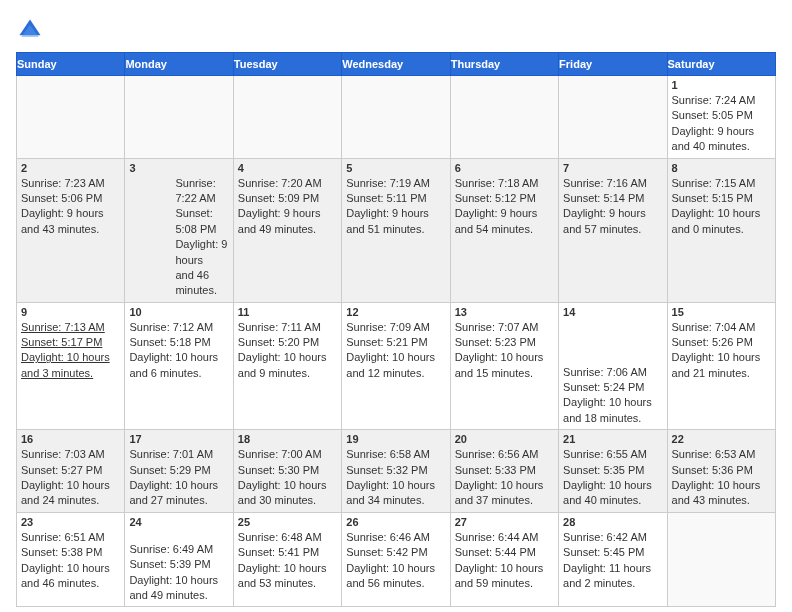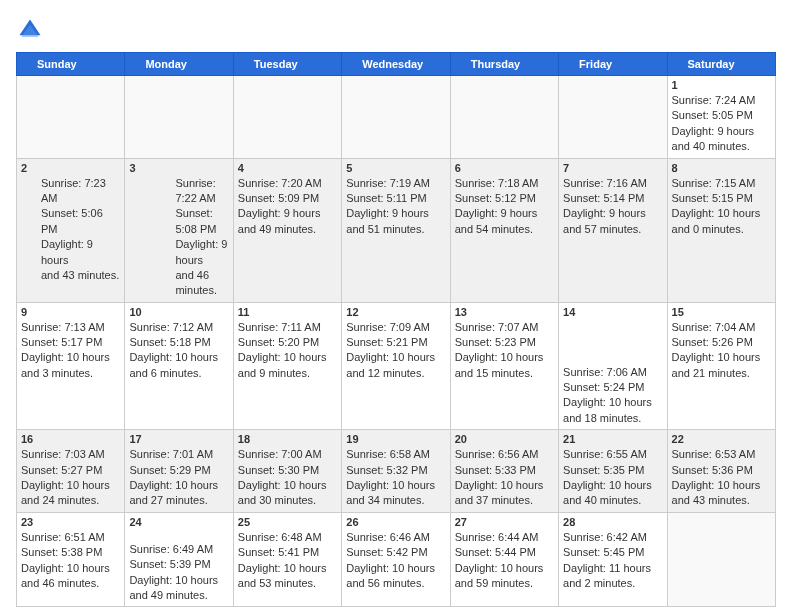--- a/index.html
+++ b/index.html
@@ -57,21 +57,21 @@
       border: 1px solid #ccc;
       border-collapse: collapse;
       width: 100%;
       table-layout: fixed;
     }
     .calendar th {
       background-color: #2a6dd9;
       color: #fff;
       font-size: 11px;
       font-weight: bold;
-      padding: 5px 20px;
+      padding: 5px 0;
       text-align: left;
       border: 1px solid #1a5cc9;
     }
     .calendar td {
       border: 1px solid #ccc;
       vertical-align: top;
       padding: 3px 4px;
       font-size: 9.5px;
       color: #333;
       height: 82px;
@@ -139,21 +139,21 @@
             <span class="day-num">1</span>
             <div class="day-info" style="white-space: pre-line;">Sunrise: 7:24 AM
 Sunset: 5:05 PM
 Daylight: 9 hours
 and 40 minutes.</div>
           </td>
         </tr>
         <tr class="row-shade">
           <td>
             <span class="day-num">2</span>
-            <div class="day-info" style="white-space: pre-line; margin-left: 20px;">Sunrise: 7:23 AM
+            <div class="day-info" style="white-space: pre-line;">Sunrise: 7:23 AM
 Sunset: 5:06 PM
 Daylight: 9 hours
 and 43 minutes.</div>
           </td>
           <td>
             <span class="day-num">3</span>
             <div class="day-info" style="white-space: pre-line; margin-left: 46px;">Sunrise: 7:22 AM
 Sunset: 5:08 PM
 Daylight: 9 hours
 and 46 minutes.</div>
@@ -190,21 +190,21 @@
             <span class="day-num">8</span>
             <div class="day-info" style="white-space: pre-line;">Sunrise: 7:15 AM
 Sunset: 5:15 PM
 Daylight: 10 hours
 and 0 minutes.</div>
           </td>
         </tr>
         <tr>
           <td>
             <span class="day-num">9</span>
-            <div class="day-info" style="white-space: pre-line;">Sunrise: 7:13 AM
+            <div class="day-info" style="white-space: pre-line; text-decoration: underline;">Sunrise: 7:13 AM
 Sunset: 5:17 PM
 Daylight: 10 hours
 and 3 minutes.</div>
           </td>
           <td>
             <span class="day-num">10</span>
             <div class="day-info" style="white-space: pre-line;">Sunrise: 7:12 AM
 Sunset: 5:18 PM
 Daylight: 10 hours
 and 6 minutes.</div>

